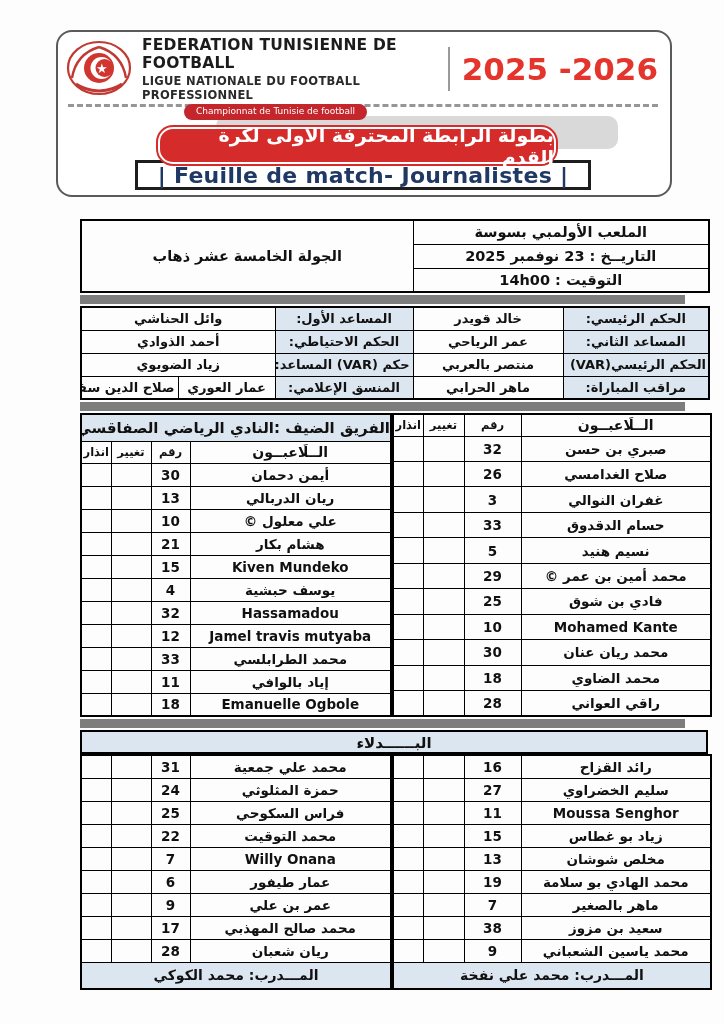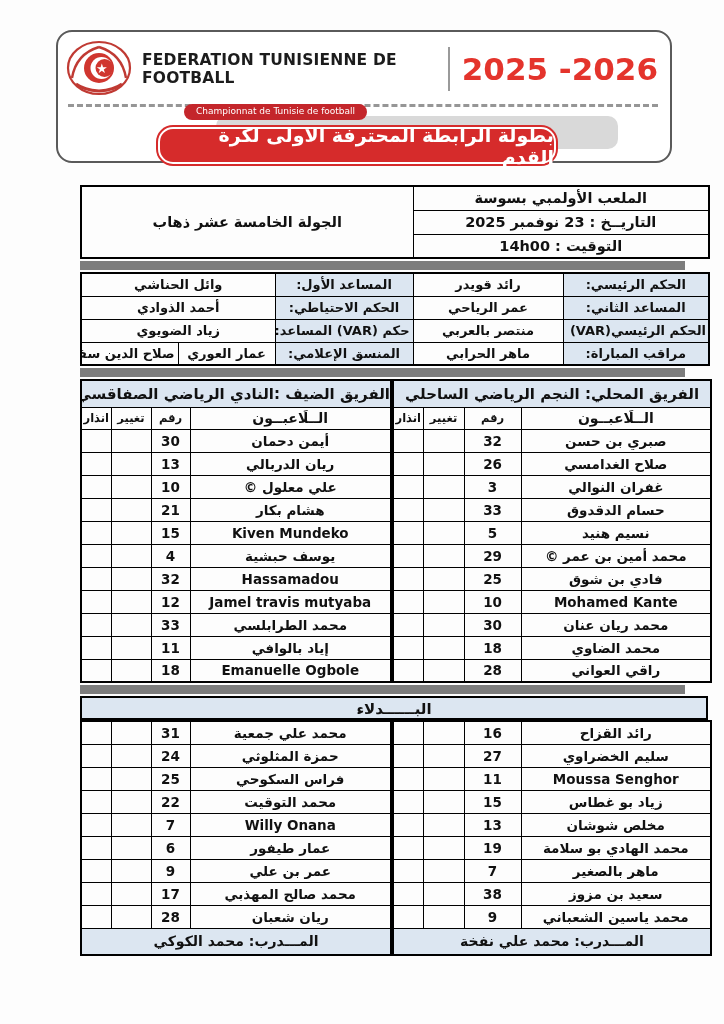--- a/index.html
+++ b/index.html
@@ -78,29 +78,31 @@
         <path d="M6,38 Q10,14 33,7" fill="none" stroke="#c03a33" stroke-width="2.4"></path>
         <path d="M60,38 Q56,14 33,7" fill="none" stroke="#c03a33" stroke-width="2.4"></path>
         <path d="M10,44 Q18,50 33,51 Q48,50 56,44" fill="none" stroke="#c03a33" stroke-width="3"></path>
         <circle cx="33" cy="28" r="15" fill="#d0362f"></circle>
         <circle cx="35.5" cy="28" r="11" fill="#ffffff"></circle>
         <circle cx="38.5" cy="28" r="9" fill="#d0362f"></circle>
         <text x="30" y="33" font-size="13" fill="#ffffff">★</text>
       </svg>
       <div class="hdr-titles">
         <div class="fed-l1">FEDERATION TUNISIENNE DE FOOTBALL</div>
+        <div class="fed-l2">LIGUE NATIONALE DU FOOTBALL PROFESSIONNEL</div>
       </div>
       <div class="season">2025 -2026</div>
     </div>
     <div class="dash"></div>
     <div class="banner-wrap">
       <div class="banner-gray"></div>
       <div class="banner-red">بطولة الرابطة المحترفة الاولى لكرة القدم</div>
       <div class="pill">Championnat de Tunisie de football</div>
     </div>
+    <div class="feuille">| Feuille de match- Journalistes |</div>
   </div>
 
   <div class="content">
 
     <table class="match-tbl" dir="rtl">
       <colgroup>
           <col style="width:296px">
           <col style="width:332px">
         </colgroup>
       <tbody>
@@ -123,21 +125,21 @@
       <colgroup>
         <col style="width:146px">
           <col style="width:150px">
           <col style="width:138px">
         <col style="width:97px">
           <col style="width:97px">
       </colgroup>
       <tbody>
           <tr>
         <td class="blue">الحكم الرئيسي:</td>
-        <td>رائد قويدر</td>
+        <td>خالد قويدر</td>
         <td class="blue">المساعد الأول:</td>
         <td colspan="2">وائل الحناشي</td>
       </tr>
       <tr>
         <td class="blue">المساعد الثاني:</td>
         <td>عمر الرياحي</td>
         <td class="blue">الحكم الاحتياطي:</td>
         <td colspan="2">أحمد الذوادي</td>
       </tr>
       <tr>
@@ -260,23 +262,20 @@
       </table>
 
       <table class="team-tbl" style="width:318px" dir="rtl">
         <colgroup>
             <col style="width:190px">
             <col style="width:57px">
             <col style="width:41px">
             <col style="width:30px">
           </colgroup>
         <thead>
-          <tr>
-              <th class="t-title blue" colspan="4">الفريق المحلي: النجم الرياضي الساحلي</th>
-            </tr>
           <tr class="t-cols">
             <th class="c-name">الــلَاعبــون</th>
             <th>رقم</th>
             <th>تغيير</th>
             <th>انذار</th>
           </tr>
         </thead>
         <tbody>
 
             <tr>

